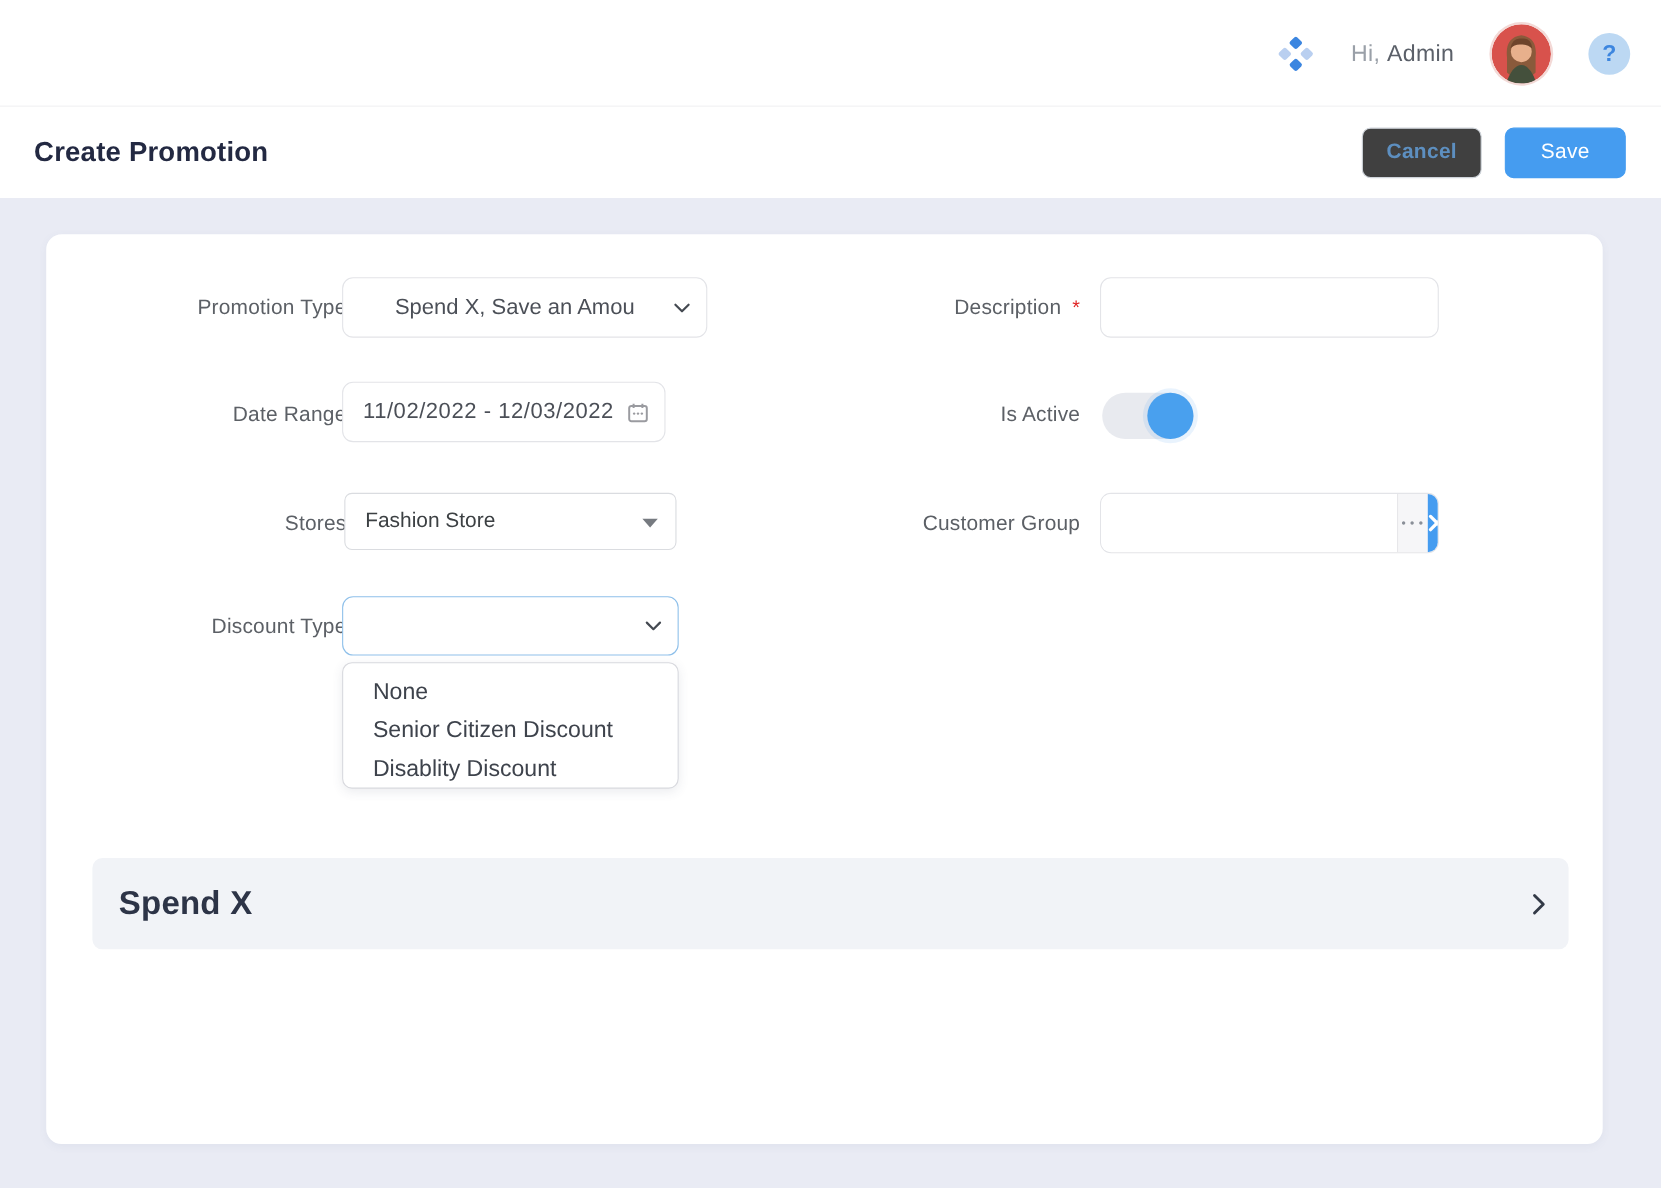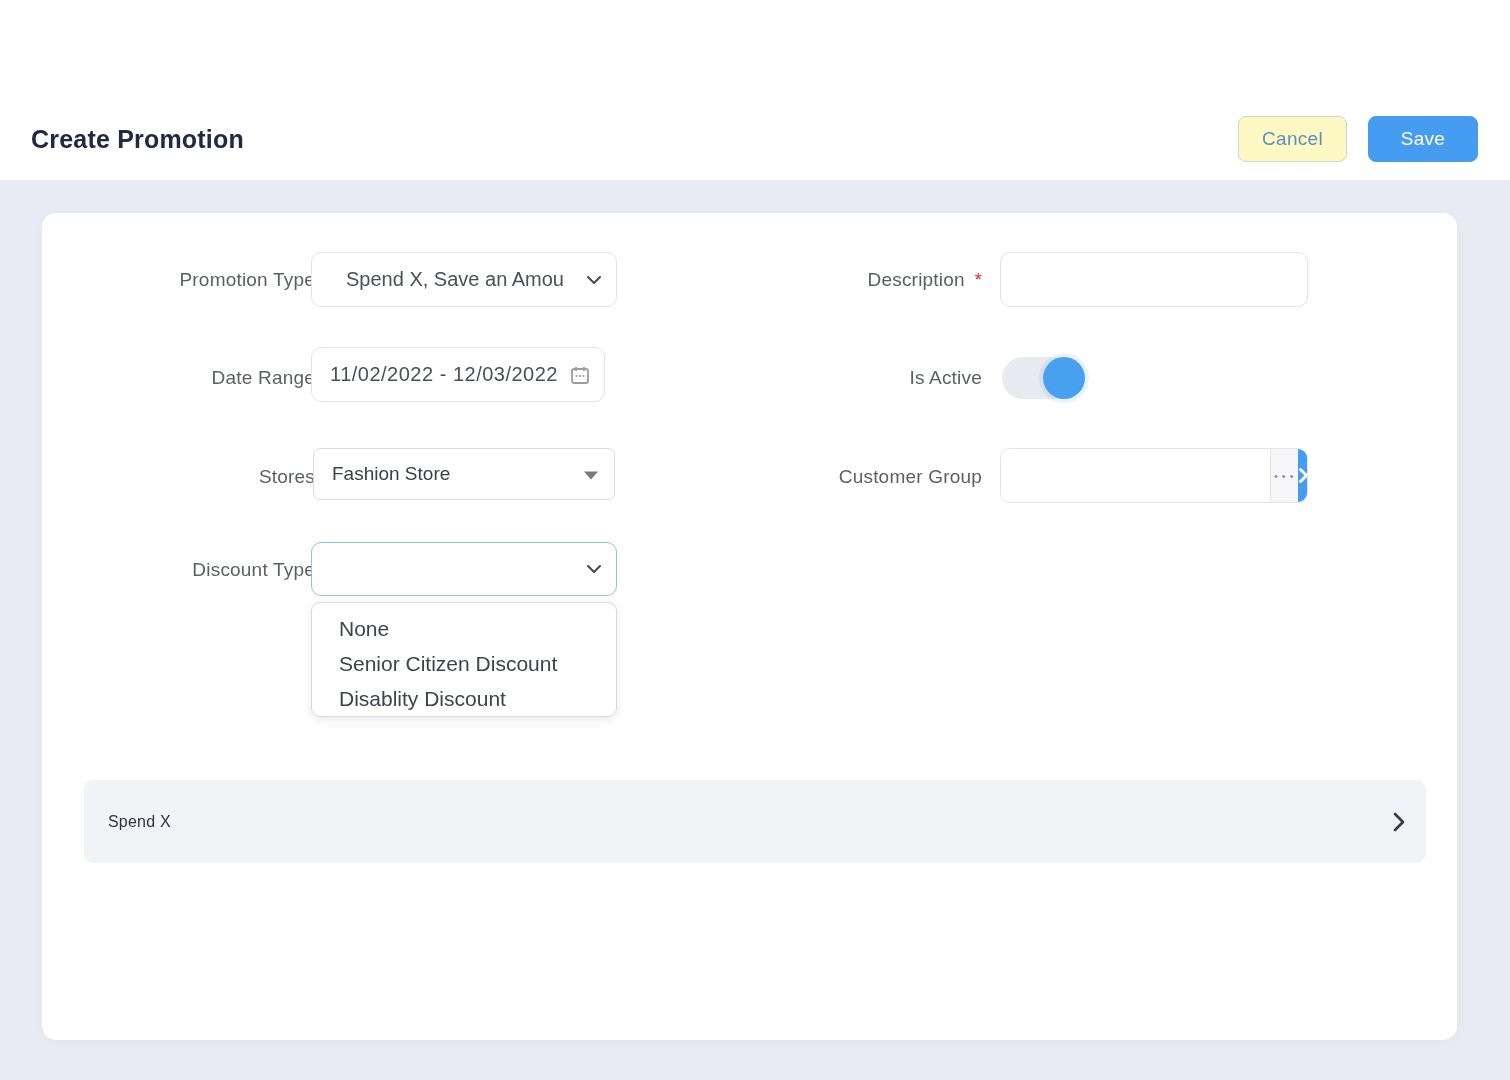--- a/index.html
+++ b/index.html
@@ -24,21 +24,21 @@
   .avatar{width:54px;height:54px;border-radius:50%;overflow:hidden;display:block;box-shadow:0 0 0 2px #f3d9d6;}
   .help-btn{width:38px;height:38px;border-radius:50%;background:#bcd8f3;display:flex;align-items:center;justify-content:center;
             color:#3d86df;font-size:21px;font-weight:700;cursor:pointer;}
 
   
   .pagehead{position:absolute;left:0;top:98px;width:1510px;height:82px;background:#fff;padding-left:19px;}
   .page-title{position:absolute;left:31px;top:50%;transform:translateY(-50%);font-size:25px;font-weight:700;color:var(--title);letter-spacing:.2px;}
   .head-actions{position:absolute;right:32px;top:50%;transform:translateY(-50%);display:flex;gap:21px;}
   .btn{height:46px;border-radius:8px;font-size:19px;display:flex;align-items:center;justify-content:center;cursor:pointer;
        font-family:"Liberation Sans",sans-serif;letter-spacing:.3px;}
-  .btn-outline{width:109px;background:#fef9c3;border:1px solid #cfd4da;color:#5d8fc0;}
+  .btn-outline{width:109px;background:#404040;border:1px solid #cfd4da;color:#5d8fc0;font-weight:bold;}
   .btn-solid{width:110px;background:var(--primary);border:1px solid var(--primary);color:#fff;font-weight:500;}
 
   
   .content{position:absolute;left:0;top:180px;width:1510px;height:900px;background:var(--page-bg);}
   .card{position:absolute;left:42px;top:33px;width:1415px;height:827px;background:#fff;border-radius:14px;
         box-shadow:0 2px 8px rgba(90,100,140,.06);}
 
   
   .flabel{position:absolute;font-size:19px;color:var(--label);text-align:right;letter-spacing:.2px;}
   .req{color:#e02424;font-size:18px;margin-left:10px;}
@@ -75,43 +75,65 @@
   
   .cg{position:absolute;display:flex;border:1px solid var(--field-border);border-radius:10px;background:#fff;overflow:hidden;}
   .cg input{flex:1;border:none;outline:none;font-size:19px;padding:0 12px;font-family:"Liberation Sans",sans-serif;color:#4b4f57;}
   .cg .dots{width:48px;display:flex;align-items:center;justify-content:center;background:#f6f6f8;border-left:1px solid #e7e7ea;
             color:#8a8f98;font-size:11px;letter-spacing:4px;cursor:pointer;padding-left:3px;}
   .cg .clear{width:38px;background:var(--primary);display:flex;align-items:center;justify-content:center;cursor:pointer;}
 
   
   .section{position:absolute;left:42px;width:1342px;background:var(--section-bg);border-radius:9px;cursor:pointer;
            display:flex;align-items:center;}
-  .section-title{font-size:16px;font-weight:400;color:#2d3447;margin-left:24px;letter-spacing:.2px;white-space:nowrap;}
+  .section-title{font-size:30px;font-weight:700;color:#2d3447;margin-left:24px;letter-spacing:.2px;white-space:nowrap;}
   .section-sub{font-size:20px;font-style:italic;color:#555a64;margin-left:29px;letter-spacing:.2px;white-space:nowrap;}
   .section .arrow{position:absolute;right:20px;top:50%;transform:translateY(-50%);}
 </style>
 </head>
 <body>
 
 <div class="screen">
 
+  <div class="topbar">
+    <div class="topbar-right">
+      <svg class="apps-icon" viewBox="0 0 32 32">
+        <rect x="11.5" y="1.5" width="9" height="9" rx="2" fill="#3c86e0" transform="rotate(45 16 6)"></rect>
+        <rect x="1.5" y="11.5" width="9" height="9" rx="2" fill="#b9cff0" transform="rotate(45 6 16)"></rect>
+        <rect x="21.5" y="11.5" width="9" height="9" rx="2" fill="#b9cff0" transform="rotate(45 26 16)"></rect>
+        <rect x="11.5" y="21.5" width="9" height="9" rx="2" fill="#3c86e0" transform="rotate(45 16 26)"></rect>
+      </svg>
+      <div class="greeting">
+        <span>Hi,</span>
+        <span class="name">Admin</span>
+      </div>
+      <svg class="avatar" viewBox="0 0 54 54">
+        <circle cx="27" cy="27" r="27" fill="#d8524c"></circle>
+        <path d="M14 30 Q12 12 27 10 Q42 12 40 30 L40 44 Q34 50 27 50 Q20 50 14 44 Z" fill="#8a5a3b"></path>
+        <circle cx="27" cy="25" r="9.5" fill="#e8b08c"></circle>
+        <path d="M17 22 Q19 12 27 13 Q36 12 37 22 Q32 18 27 18.5 Q21 18 17 22 Z" fill="#6e442b"></path>
+        <path d="M13 54 Q19 37 27 37 Q35 37 41 54 Z" fill="#44503c"></path>
+      </svg>
+      <div class="help-btn">?</div>
+    </div>
+  </div>
 
   <div class="pagehead">
     <div class="page-title">Create Promotion</div>
     <div class="head-actions">
       <button class="btn btn-outline">Cancel</button>
       <button class="btn btn-solid">Save</button>
     </div>
   </div>
 
   <div class="content">
     <div class="card">
 
       <div class="flabel" style="right:1142px;top:56px;">Promotion Type</div>
-      <div class="field select" style="left:269px;top:39px;width:306px;height:55px;">
+      <div class="field select" style="left:269px;top:39px;width:332px;height:55px;">
         <span class="select-value">Spend X, Save an Amou</span>
         <svg class="chev" width="16" height="10" viewBox="0 0 16 10">
           <polyline points="2,2 8,8 14,2" fill="none" stroke="#454a52" stroke-width="2" stroke-linecap="round" stroke-linejoin="round"></polyline>
         </svg>
       </div>
 
       <div class="flabel" style="right:475px;top:56px;">
         <span>Description</span><span class="req">*</span>
       </div>
       <div class="field" style="left:958px;top:39px;width:308px;height:55px;">

